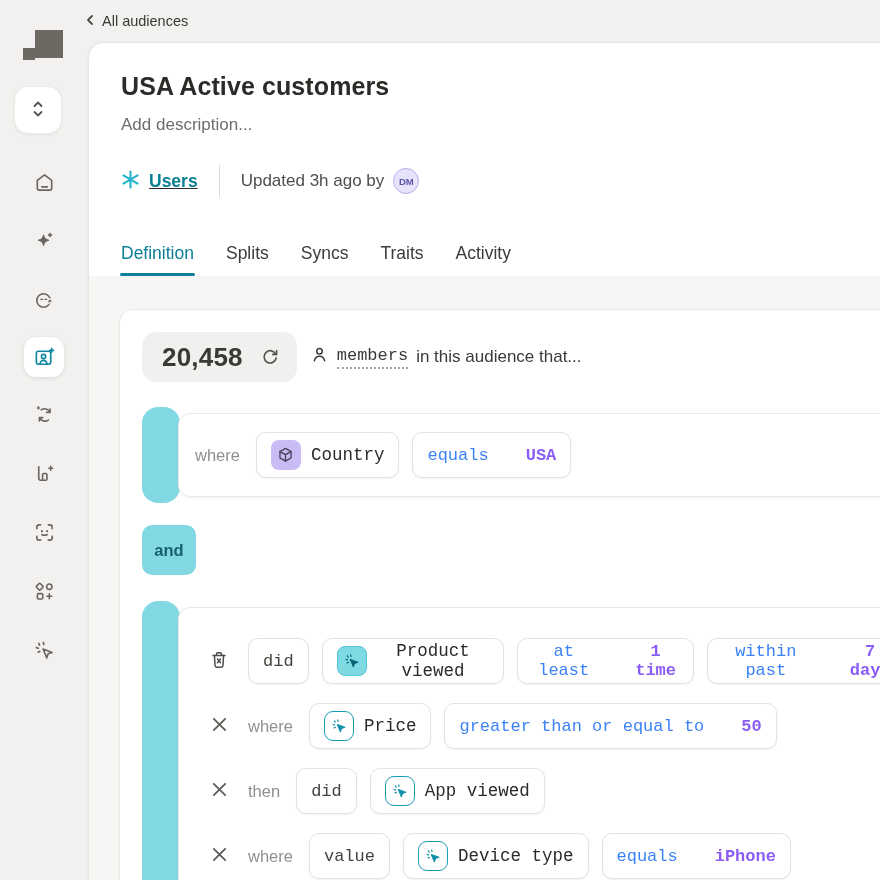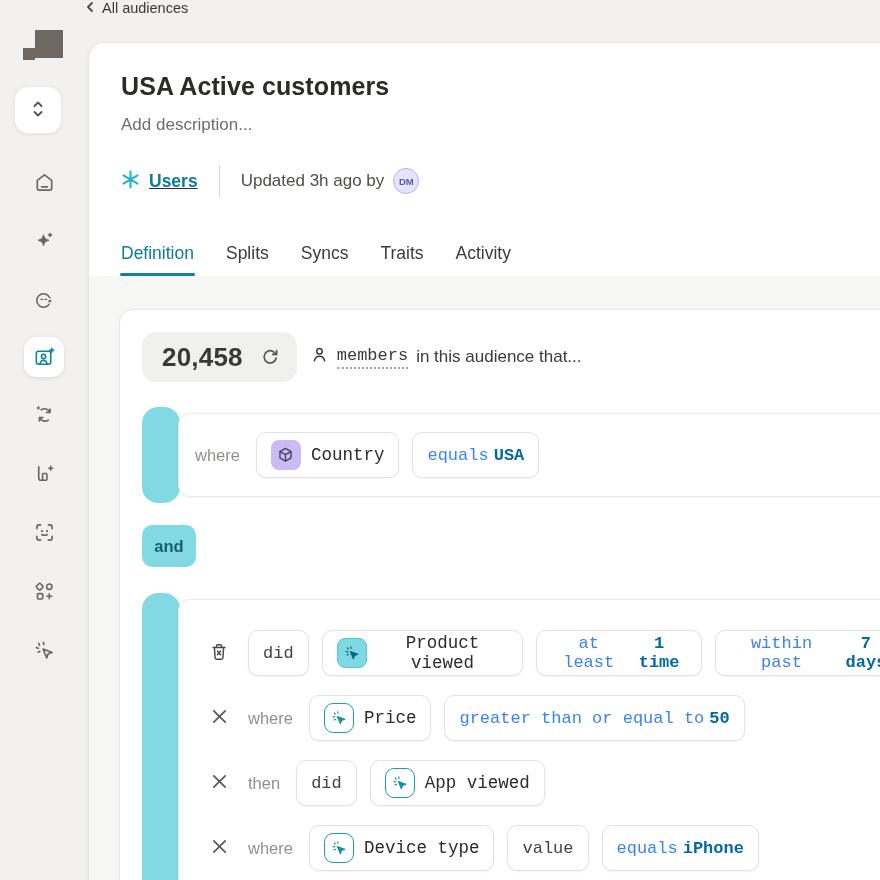--- a/index.html
+++ b/index.html
@@ -19,21 +19,21 @@
     box-shadow:0 1px 3px rgba(40,38,34,.07); display:flex; align-items:center; justify-content:center; cursor:pointer;
   }
   .nav { position:absolute; left:0; top:160px; width:88px; display:flex; flex-direction:column; align-items:center; gap:15px; }
   .nav-btn {
     width:44px; height:44px; display:flex; align-items:center; justify-content:center;
     background:transparent; border:none; border-radius:12px; cursor:pointer;
   }
   .nav-btn.selected { width:40px; height:40px; background:#fff; box-shadow:0 1px 4px rgba(40,38,34,.12); }
   .nav-btn svg { display:block; }
   
-  .topbar { position:absolute; left:80px; top:0; right:8px; height:42px; display:flex; align-items:flex-start; }
+  .topbar { position:absolute; left:80px; top:0; right:8px; height:42px; display:flex; align-items:center; }
   .breadcrumb {
     display:flex; align-items:center; gap:6px; background:none; border:none; cursor:pointer;
     font-family:inherit; font-size:14.5px; color:#3a3936; padding:0 0 0 4px; font-weight:500;
   }
   
   .main-card {
     position:absolute; left:88px; top:42px; width:812px; height:858px;
     background:#fff; border:1px solid #e8e6e3; border-right:none;
     border-radius:16px 0 0 0; box-shadow:0 1px 4px rgba(40,38,34,.05);
     display:flex; flex-direction:column; overflow:hidden;
@@ -84,40 +84,40 @@
   .cond-bar { position:absolute; left:0; top:0; bottom:0; width:38px; background:#82d9e3; border-radius:16px; }
   .cond-group.g2 .cond-bar { bottom:-60px; }
   .cond-card {
     position:relative; background:#fff; border:1px solid #eae9e6; border-radius:12px;
     box-shadow:0 1px 3px rgba(40,38,34,.05);
   }
   .g1 .cond-card { height:84px; display:flex; align-items:center; padding-left:16px; }
   .g2 .cond-card { padding:30px 0 40px 29px; }
   .cond-label { font-size:16.5px; color:#92908c; margin-right:16px; }
   .and-pill {
-    margin-top:22px; width:54px; height:42px; background:#82d9e3; border-radius:10px;
+    margin-top:22px; width:54px; height:50px; background:#82d9e3; border-radius:10px;
     display:flex; align-items:center; justify-content:center;
     font-size:16.5px; font-weight:600; color:#17616e; cursor:pointer;
   }
   .crow { display:flex; align-items:center; margin-bottom:19px; }
   .crow:last-child { margin-bottom:0; }
   .rowicon-btn {
     width:22px; display:flex; justify-content:center; align-items:center;
     background:none; border:none; cursor:pointer; margin-right:18px; padding:0;
   }
   .btn {
     display:inline-flex; align-items:center; gap:10px; height:46px; padding:0 14px;
     background:#fff; border:1px solid #e3e2df; border-radius:10px;
     box-shadow:0 1px 2px rgba(40,38,34,.06); cursor:pointer;
     font-family:Liberation Mono, monospace; font-size:17px; color:#44433f; margin-right:13px;
   }
   .btn .ev-name { font-weight:500; color:#2c2b28; font-size:17.5px; }
   .btn.op { gap:0; }
   .btn .muted { color:#3b82f6; margin-right:5px; }
-  .btn .strong { font-weight:700; color:#0369a1; }
+  .btn .strong { font-weight:700; color:#8b5cf6;margin-left:32px; }
   .chip { width:30px; height:30px; border-radius:8px; display:flex; align-items:center; justify-content:center; flex:0 0 auto; }
   .chip-purple { background:#c9bcf4; color:#47425c; }
   .chip-cyan { background:#7fd9e3; border:1.5px solid #54c6d6; color:#0b6175; }
   .chip-outline { background:#fff; border:1.8px solid #199db6; border-radius:9px; color:#1391aa; }
 </style>
 </head>
 <body>
 
 <aside class="sidebar">
   <div class="logo">
@@ -388,31 +388,31 @@
           <div class="crow">
             <button class="rowicon-btn">
               <span>
                 <svg width="19" height="19" viewBox="0 0 20 20" fill="none" stroke="#5a5955" stroke-width="1.8" stroke-linecap="round">
                   <path d="m4 4 12 12M16 4 4 16"></path>
                 </svg>
               </span>
             </button>
             <span class="cond-label">where</span>
             <button class="btn">
+              <span>value</span>
+            </button>
+            <button class="btn">
               <span class="chip chip-outline">
                 <svg width="18" height="18" viewBox="0 0 20 20" fill="none" stroke="currentColor" stroke-linecap="round" stroke-linejoin="round">
                   <path d="m8.2 8.4 8.3 3-3.7 1.3-1.3 3.7z" fill="currentColor" stroke-width="1.2"></path>
                   <path d="m5 4.2.7 1.7M3.4 8.4l1.8.3M4.5 12.3l1.6-.9M8.6 3.2l.3 1.8" stroke-width="1.3"></path>
                 </svg>
               </span>
               <span class="ev-name">Device type</span>
             </button>
-            <button class="btn">
-              <span>value</span>
-            </button>
             <button class="btn op">
               <span class="muted">equals</span>
               <span class="strong">iPhone</span>
             </button>
           </div>
 
         </div>
       </div>
 
     </div>

